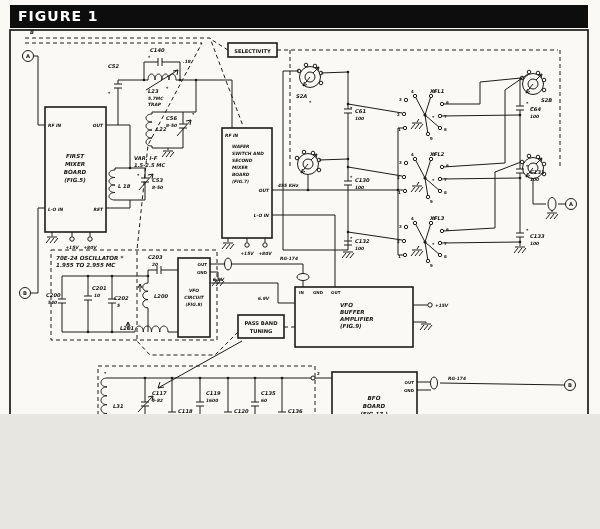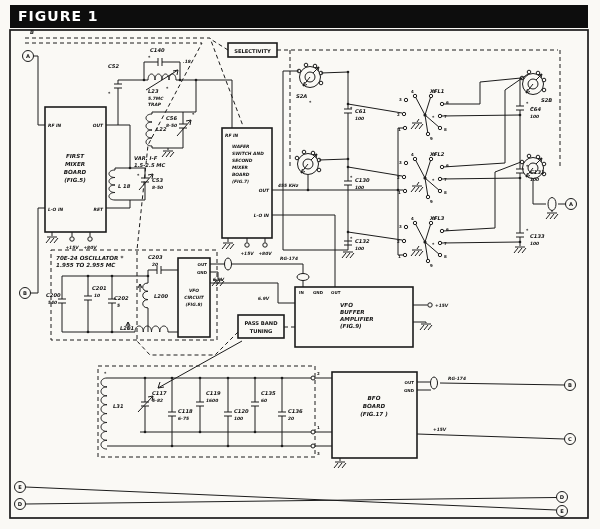--- a/index.html
+++ b/index.html
@@ -1,16 +1,16 @@
 <!DOCTYPE html>
 <html><head>
 <meta charset="utf-8">
 <style>
   html,body{margin:0;padding:0;background:#e8e6e0;}
-  .page{width:600px;height:529px;background:#faf9f5;position:relative;
+  .page{width:600px;height:414px;background:#faf9f5;position:relative;
         font-family:"DejaVu Sans",sans-serif;}
   svg{position:absolute;left:0;top:0;}
   .w{stroke:#1c1c1c;stroke-width:1;fill:none;}
   .w2{stroke:#1c1c1c;stroke-width:1.7;fill:none;}
   .dash{stroke:#1c1c1c;stroke-width:1;fill:none;stroke-dasharray:4,3;}
   .bx{stroke:#1c1c1c;stroke-width:1.6;fill:none;}
   .dot{fill:#1c1c1c;stroke:none;}
   .oc{stroke:#1c1c1c;stroke-width:1;fill:#faf9f5;}
   text{fill:#141414;font-family:"DejaVu Sans",sans-serif;font-style:italic;font-weight:bold;}
   .t5{font-size:5.2px;}

